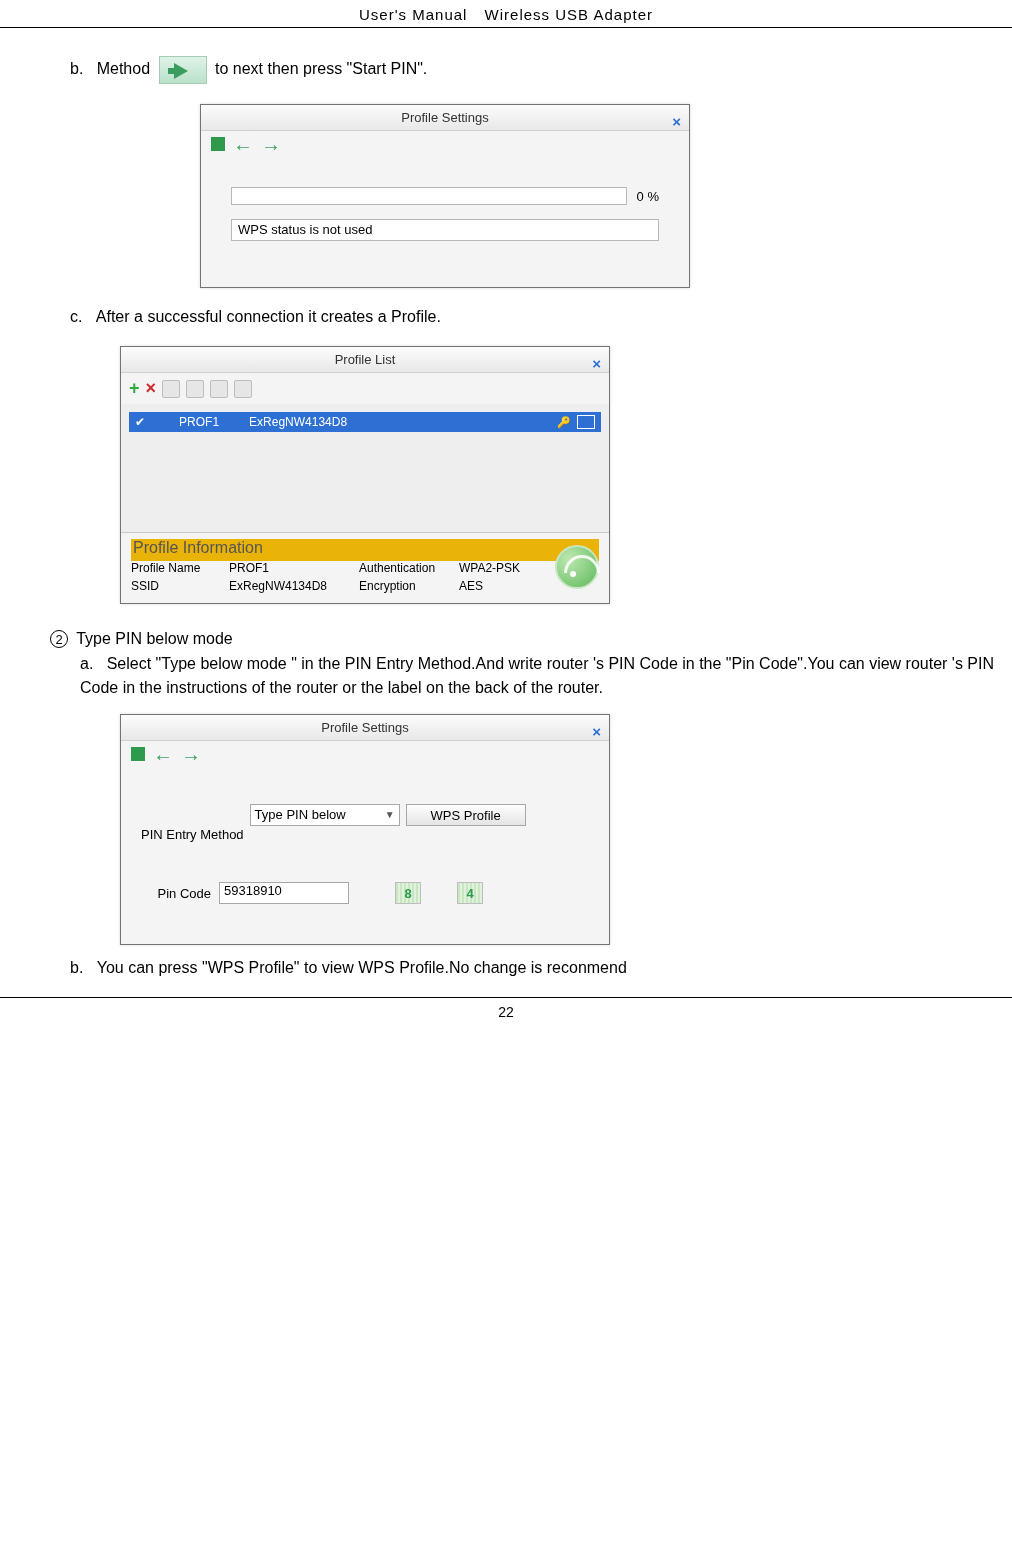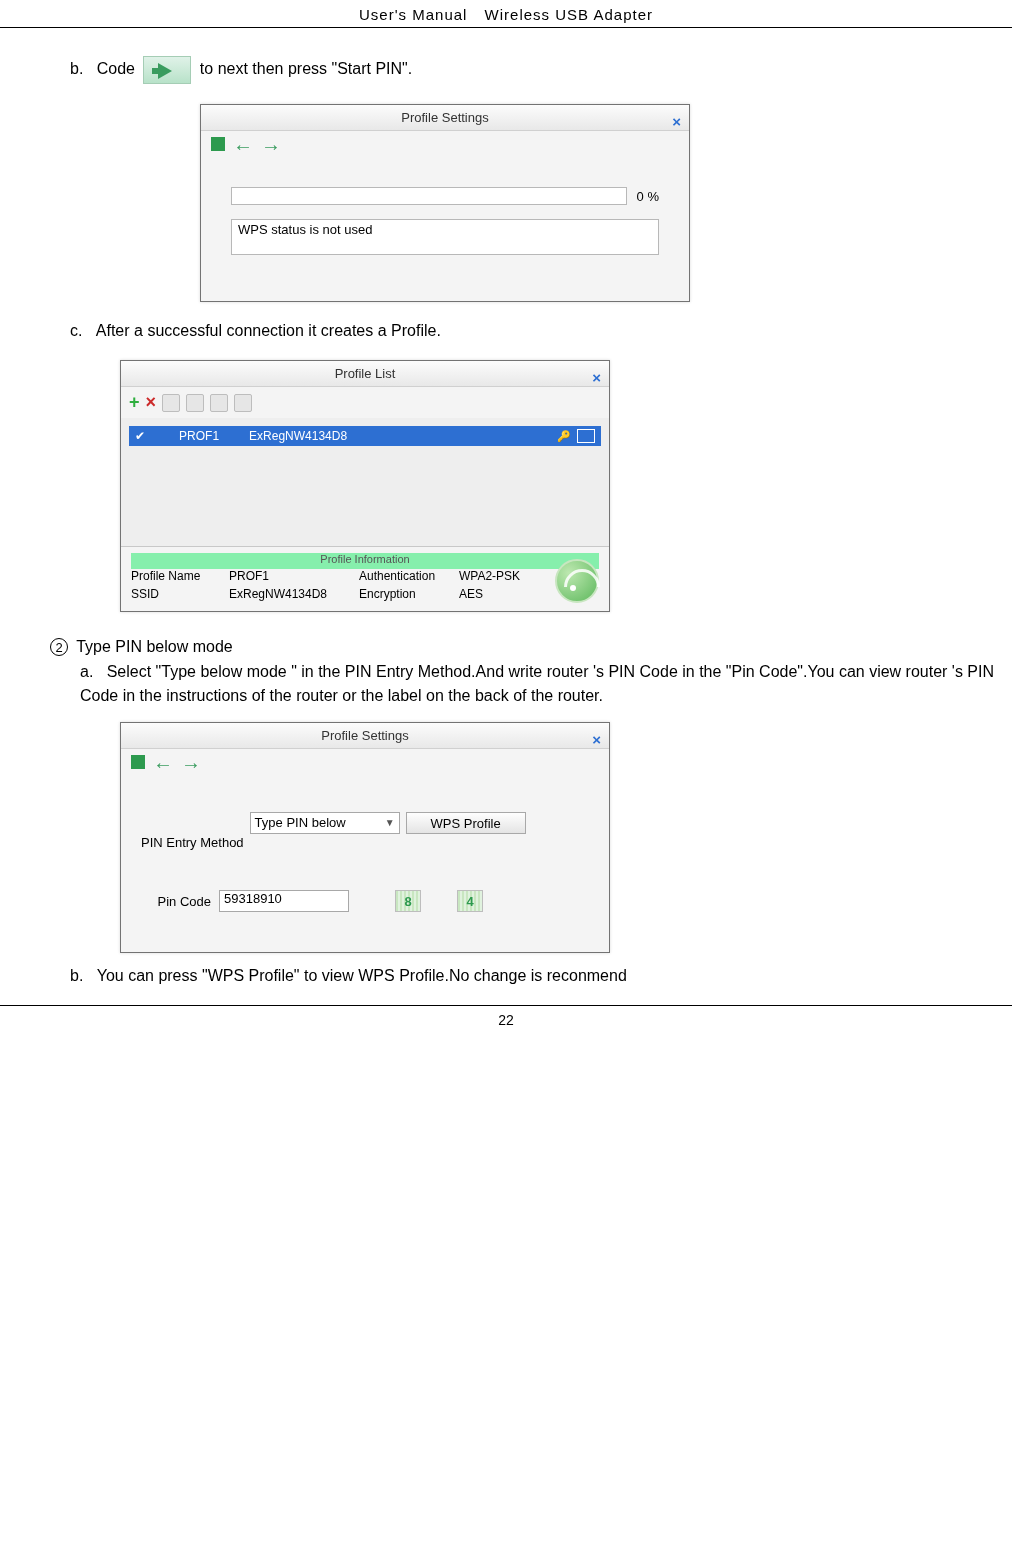--- a/index.html
+++ b/index.html
@@ -104,21 +104,21 @@
     .progress-row { display: flex; align-items: center; margin-bottom: 14px; }
     .progress-bar {
       flex: 1;
       height: 18px;
       background: #fff;
       border: 1px solid #b8b8b8;
     }
     .progress-label { margin-left: 10px; font-size: 13px; }
     .status-field {
       width: 100%;
-      height: 36px;
+      height: 22px;
       background: #fff;
       border: 1px solid #b8b8b8;
       padding: 2px 6px;
       font-size: 13px;
       margin-bottom: 26px;
     }
     .btn {
       display: inline-block;
       background: linear-gradient(#fefefe, #e4e4e4);
       border: 1px solid #a8a8a8;
@@ -163,25 +163,24 @@
     .sig-box { position:absolute; right:6px; width:18px; height:14px; background:#2d6fd2; border:1px solid #fff;}
     .list-empty { height: 92px; background:#eeeeee; }
     .profile-info {
       border-top: 1px solid #c8c8c8;
       background: #f4f4f4;
       padding: 6px 10px 10px;
       font-size: 12px;
       position: relative;
     }
     .pinfo-legend {
-      background: #86efac;
-      font-size: 11px;
+      background: #eab308;
+      font-size: 16px;
       color:#555;
       padding: 0 2px 4px;
-      text-align: center;
     }
     .pinfo-grid {
       display: grid;
       grid-template-columns: 88px 120px 90px 80px;
       gap: 4px 10px;
       font-size: 12px;
     }
     .signal-round {
       position: absolute;
       right: 10px; top: 12px;
@@ -275,21 +274,21 @@
 
 <div class="header">
   <span class="header-left">User's Manual</span>
   <span class="header-right">Wireless USB Adapter</span>
 </div>
 
 <div class="content">
 
   <div class="step">
     <span class="step-label">b.</span>
-    &nbsp;&nbsp;<span>Code</span>
+    &nbsp;&nbsp;<span>Method</span>
     <span class="arrow-icon-img"></span>
     <span>to next then press "Start PIN".</span>
   </div>
 
   <div class="screenshot">
     <div class="window win-settings">
       <div class="titlebar">
         <span>Profile Settings</span>
         <span class="close-x">×</span>
       </div>

